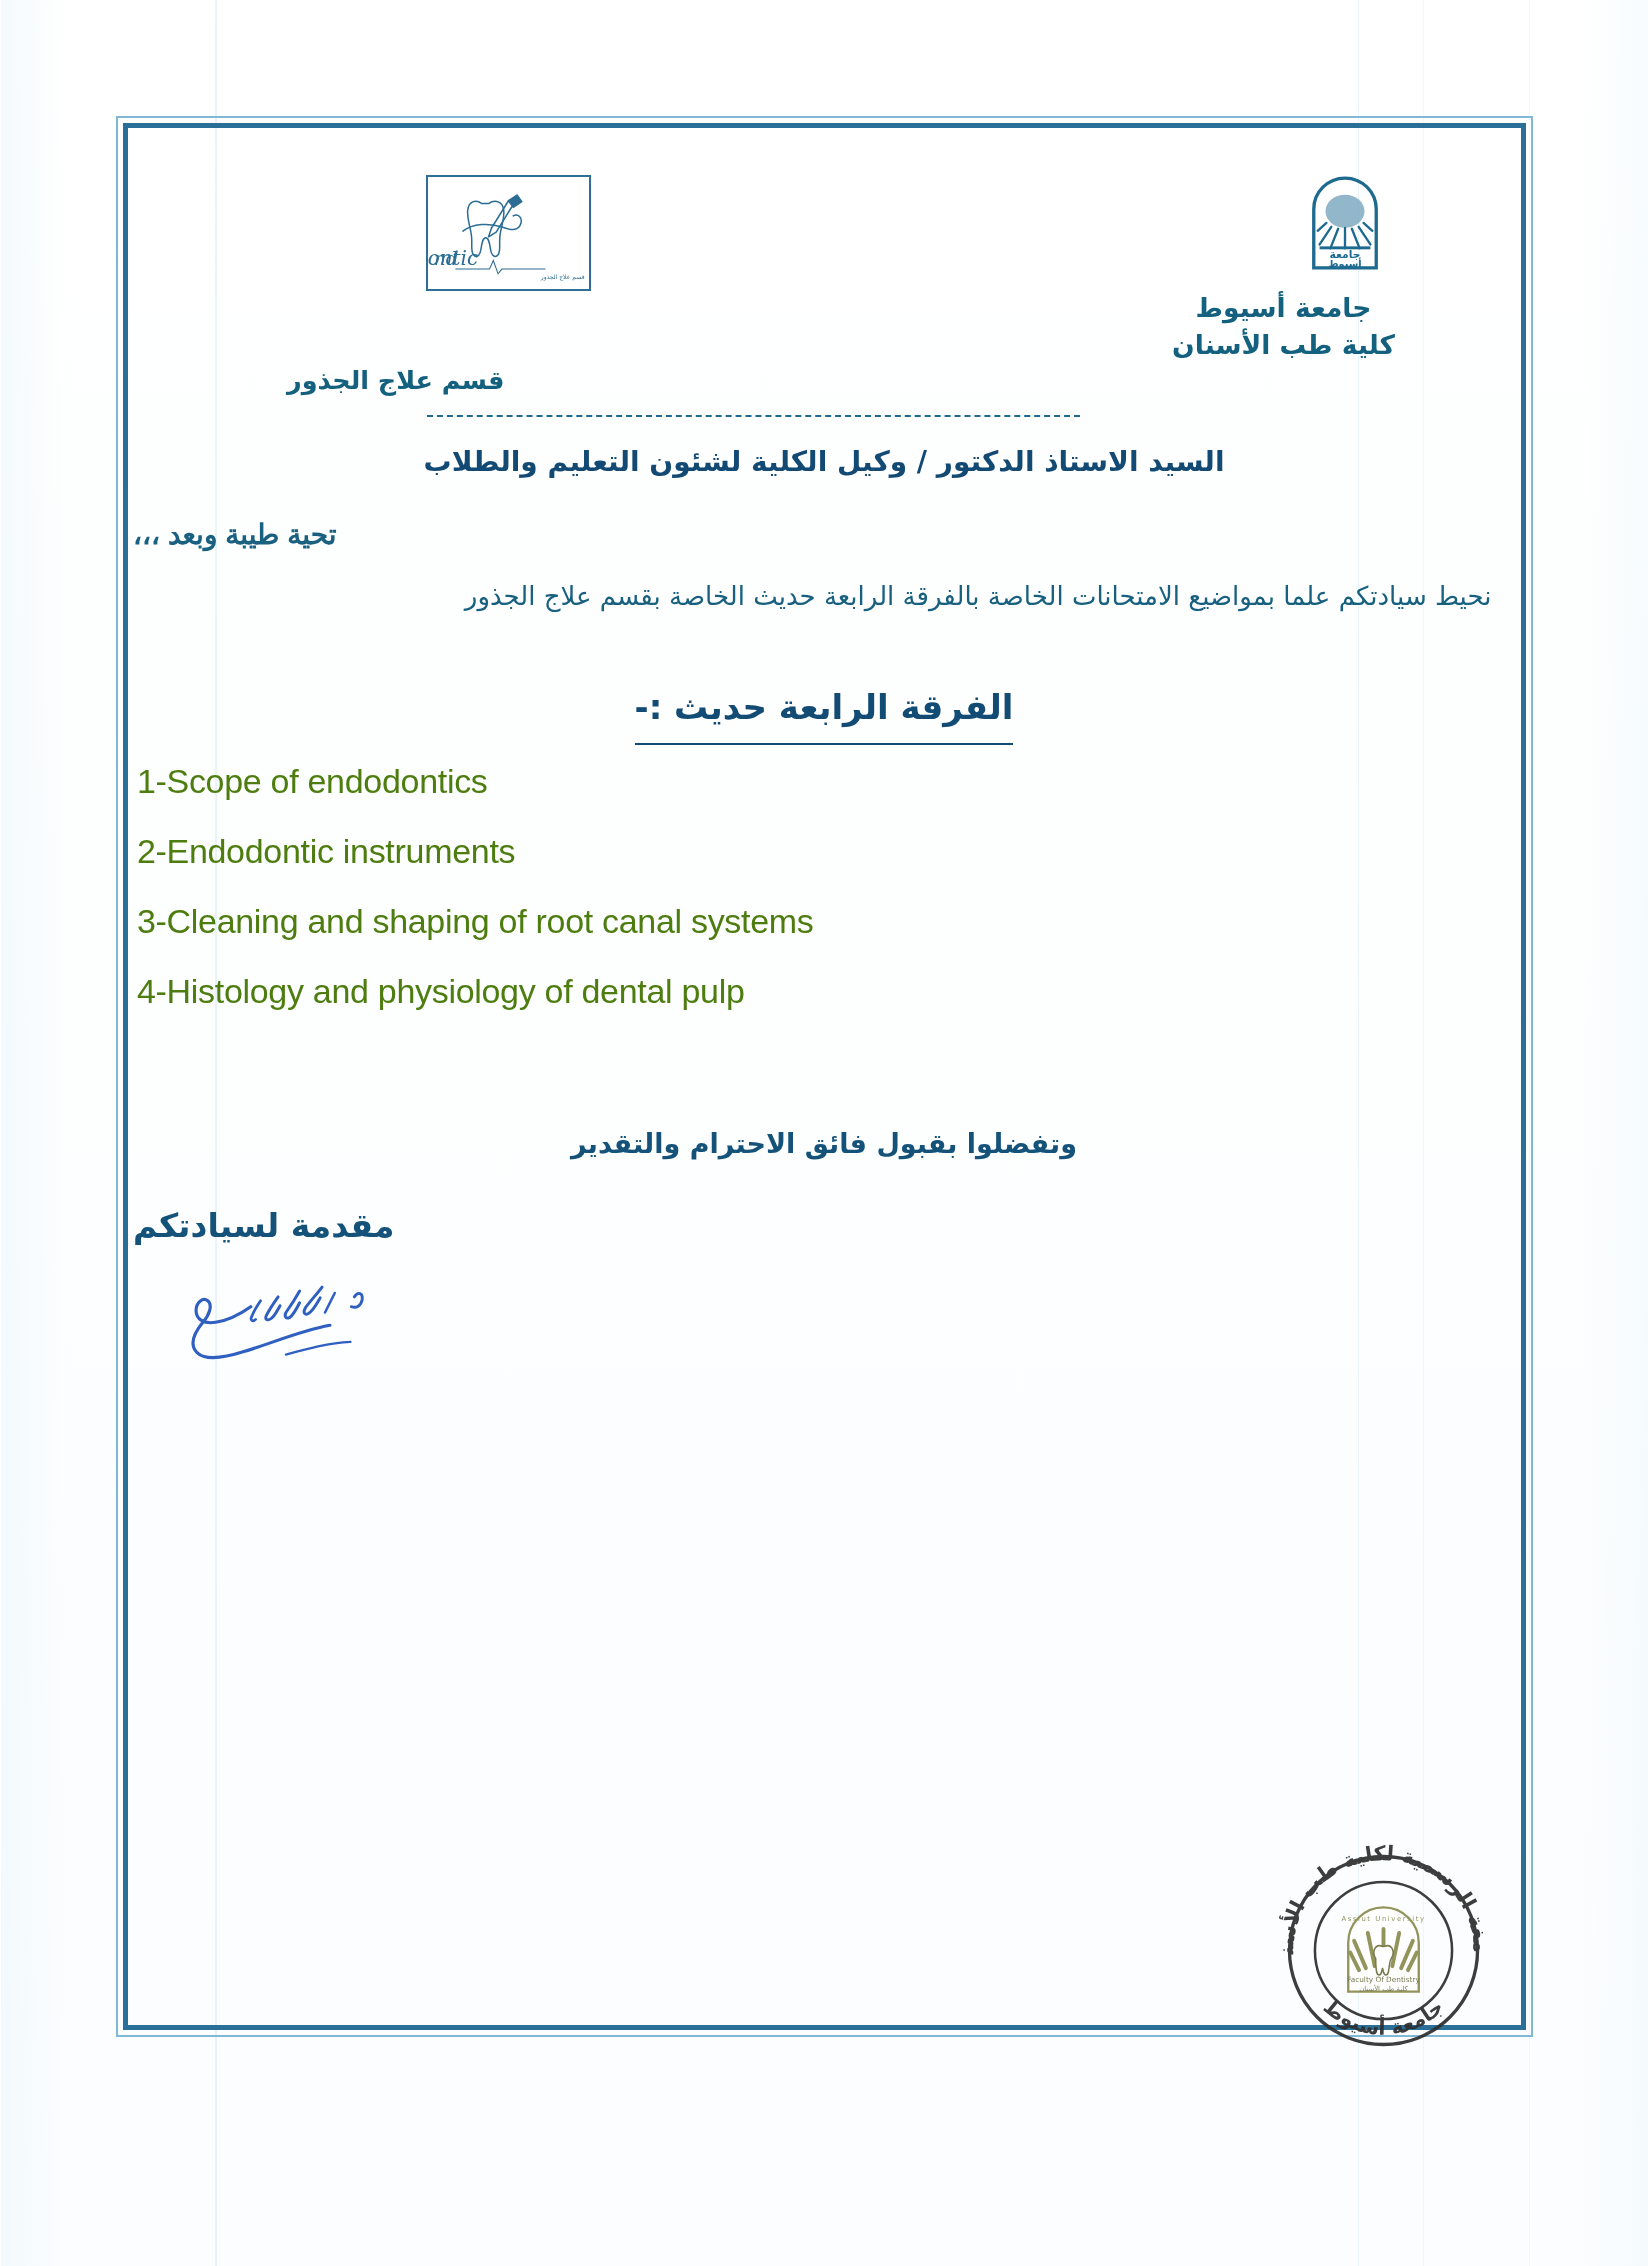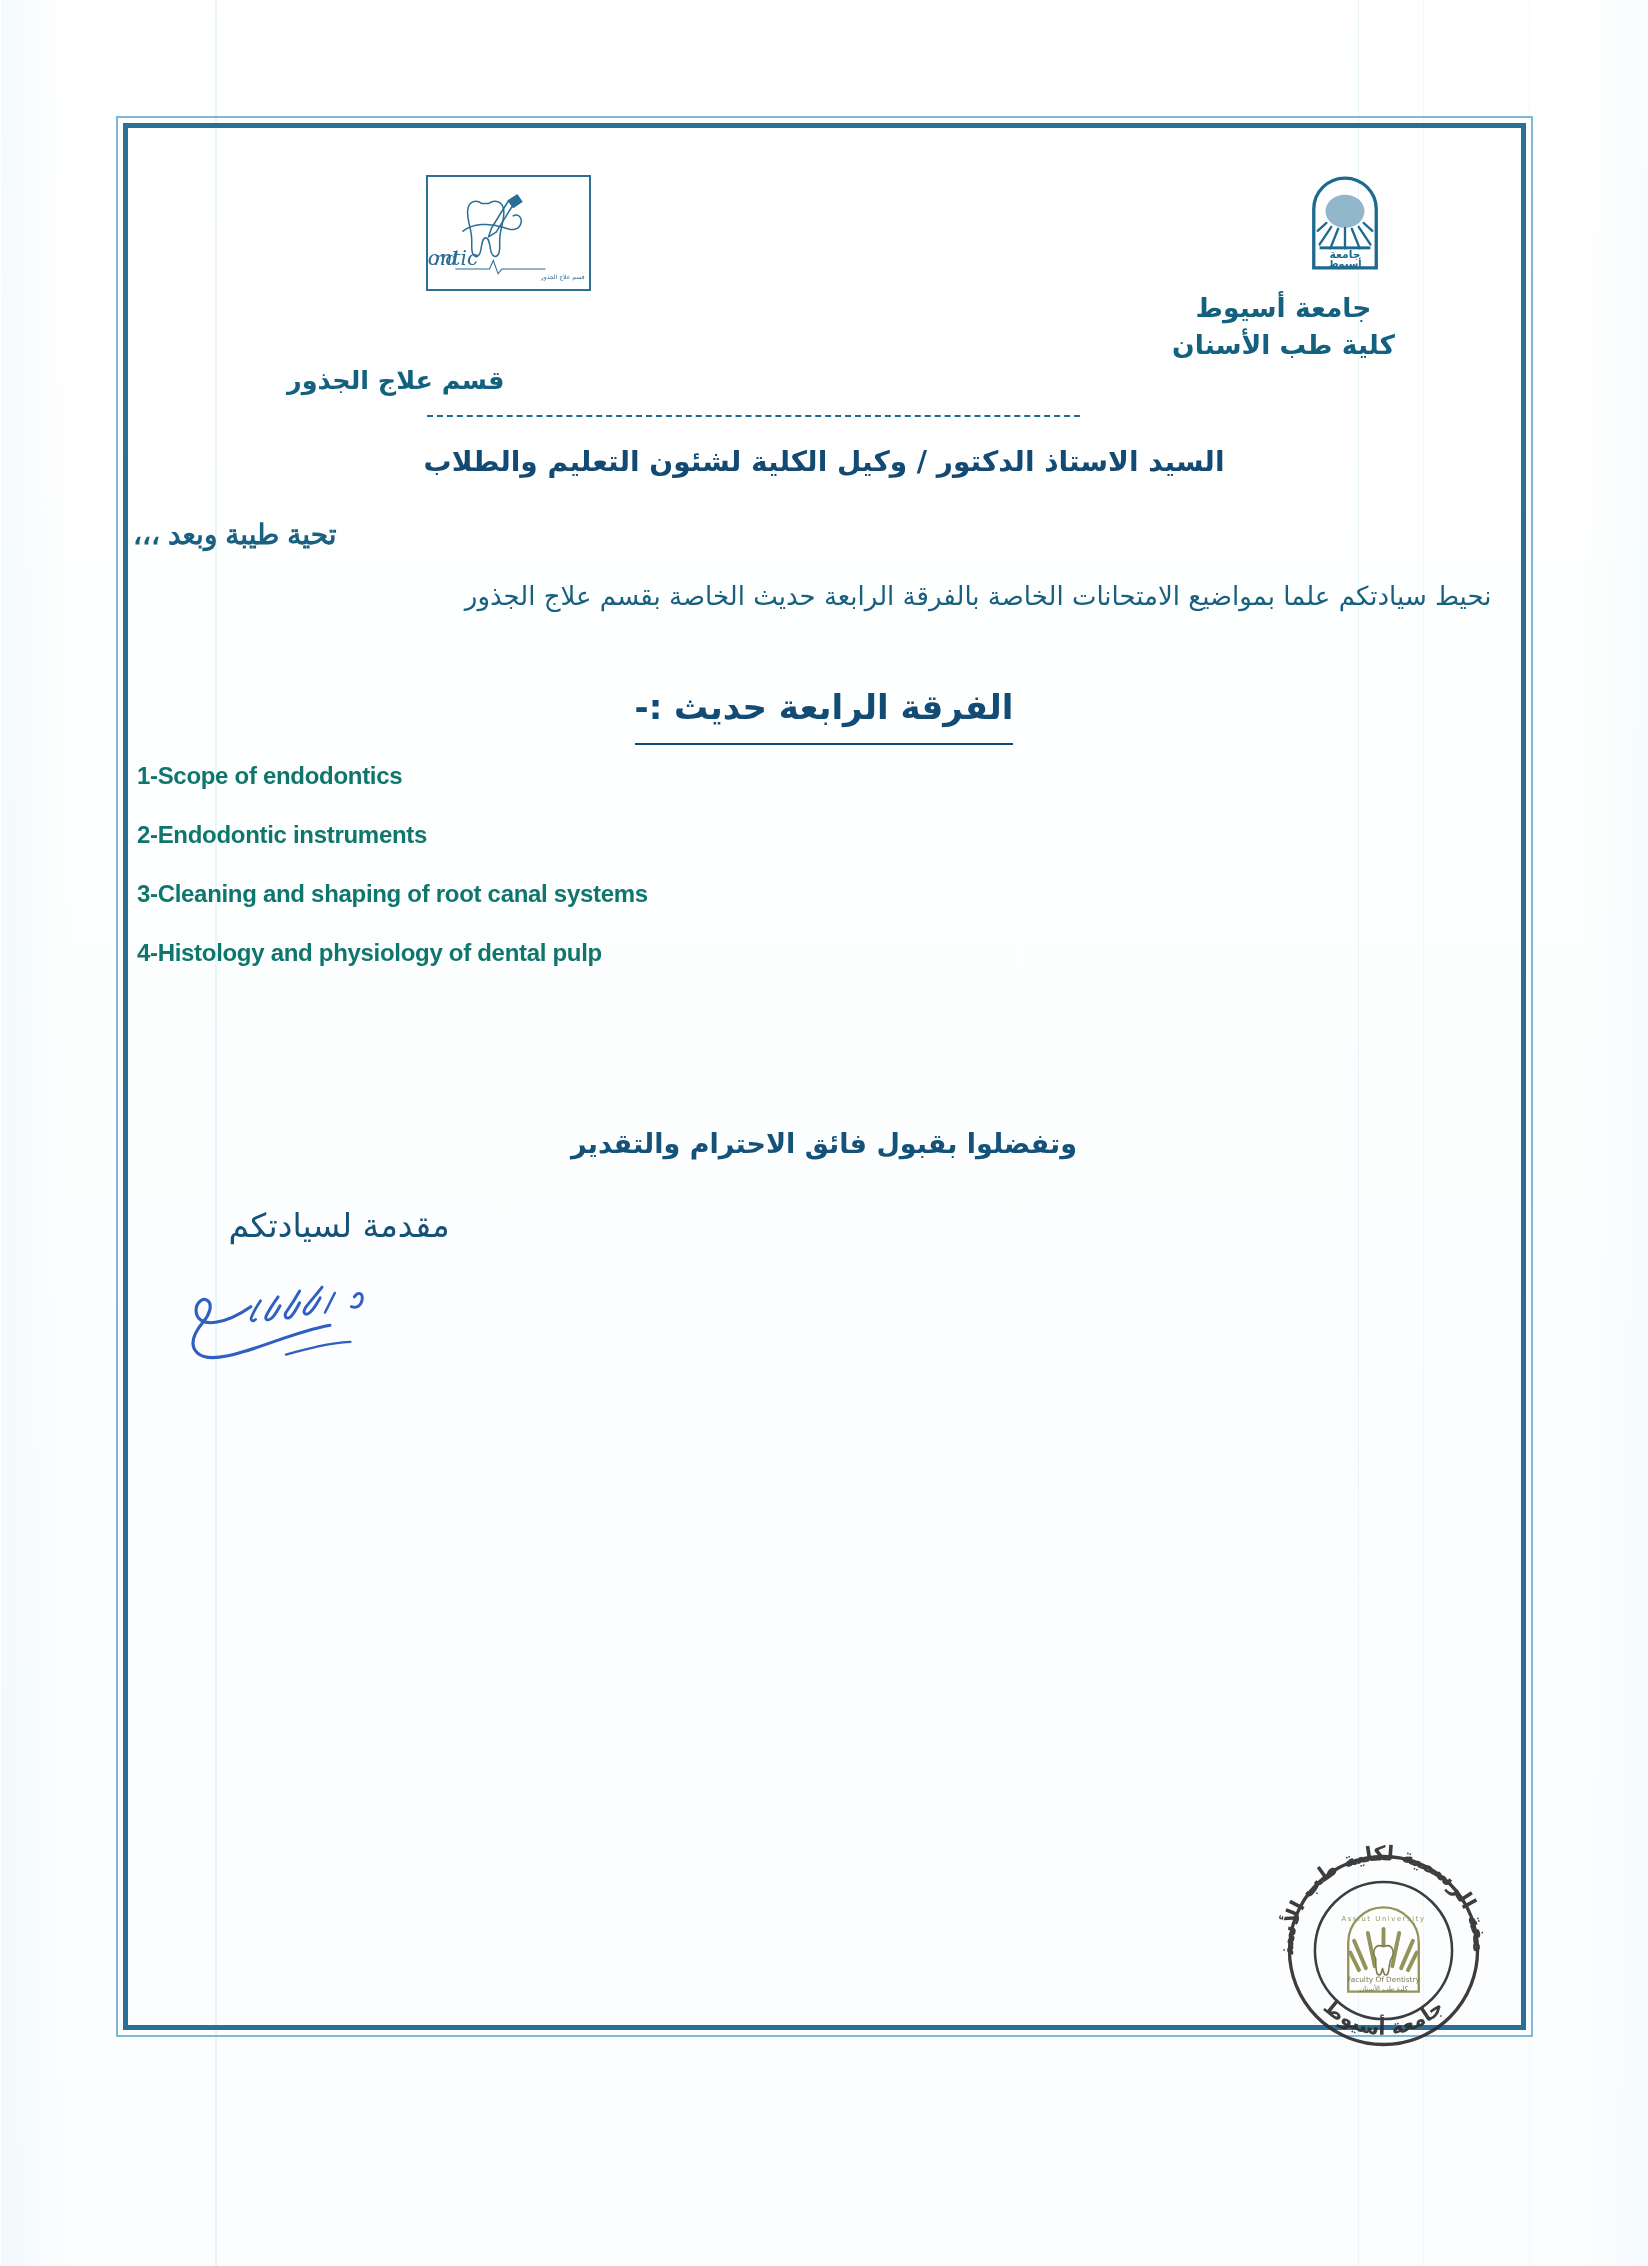--- a/index.html
+++ b/index.html
@@ -196,23 +196,23 @@
     position: absolute;
     left: 0;
     right: 0;
     top: 629px;
     direction: ltr;
     text-align: left;
     padding-left: 3.9px;
   }
   .topic-item {
     font-family: "Liberation Sans", sans-serif;
-    font-size: 24px;
-    font-weight: bold;
-    color: #0f766e;
+    font-size: 34px;
+    font-weight: normal;
+    color: #4d7c0f;
     letter-spacing: -0.3px;
     margin-bottom: 31px;
     white-space: nowrap;
   }
 
   
   .closing {
     position: absolute;
     left: 0;
     right: 0;
@@ -224,25 +224,25 @@
     font-weight: bold;
     color: #14527a;
     white-space: nowrap;
   }
 
   .submitted-by {
     position: absolute;
     left: 0;
     top: 1073px;
     width: 412px;
-    text-align: center;
+    text-align: left;
     direction: rtl;
     font-family: "DejaVu Sans", "Liberation Sans", sans-serif;
     font-size: 33px;
-    font-weight: normal;
+    font-weight: bold;
     color: #14527a;
     white-space: nowrap;
   }
 
   
   .signature {
     position: absolute;
     left: 9.8px;
     top: 1117px;
     width: 323px;

